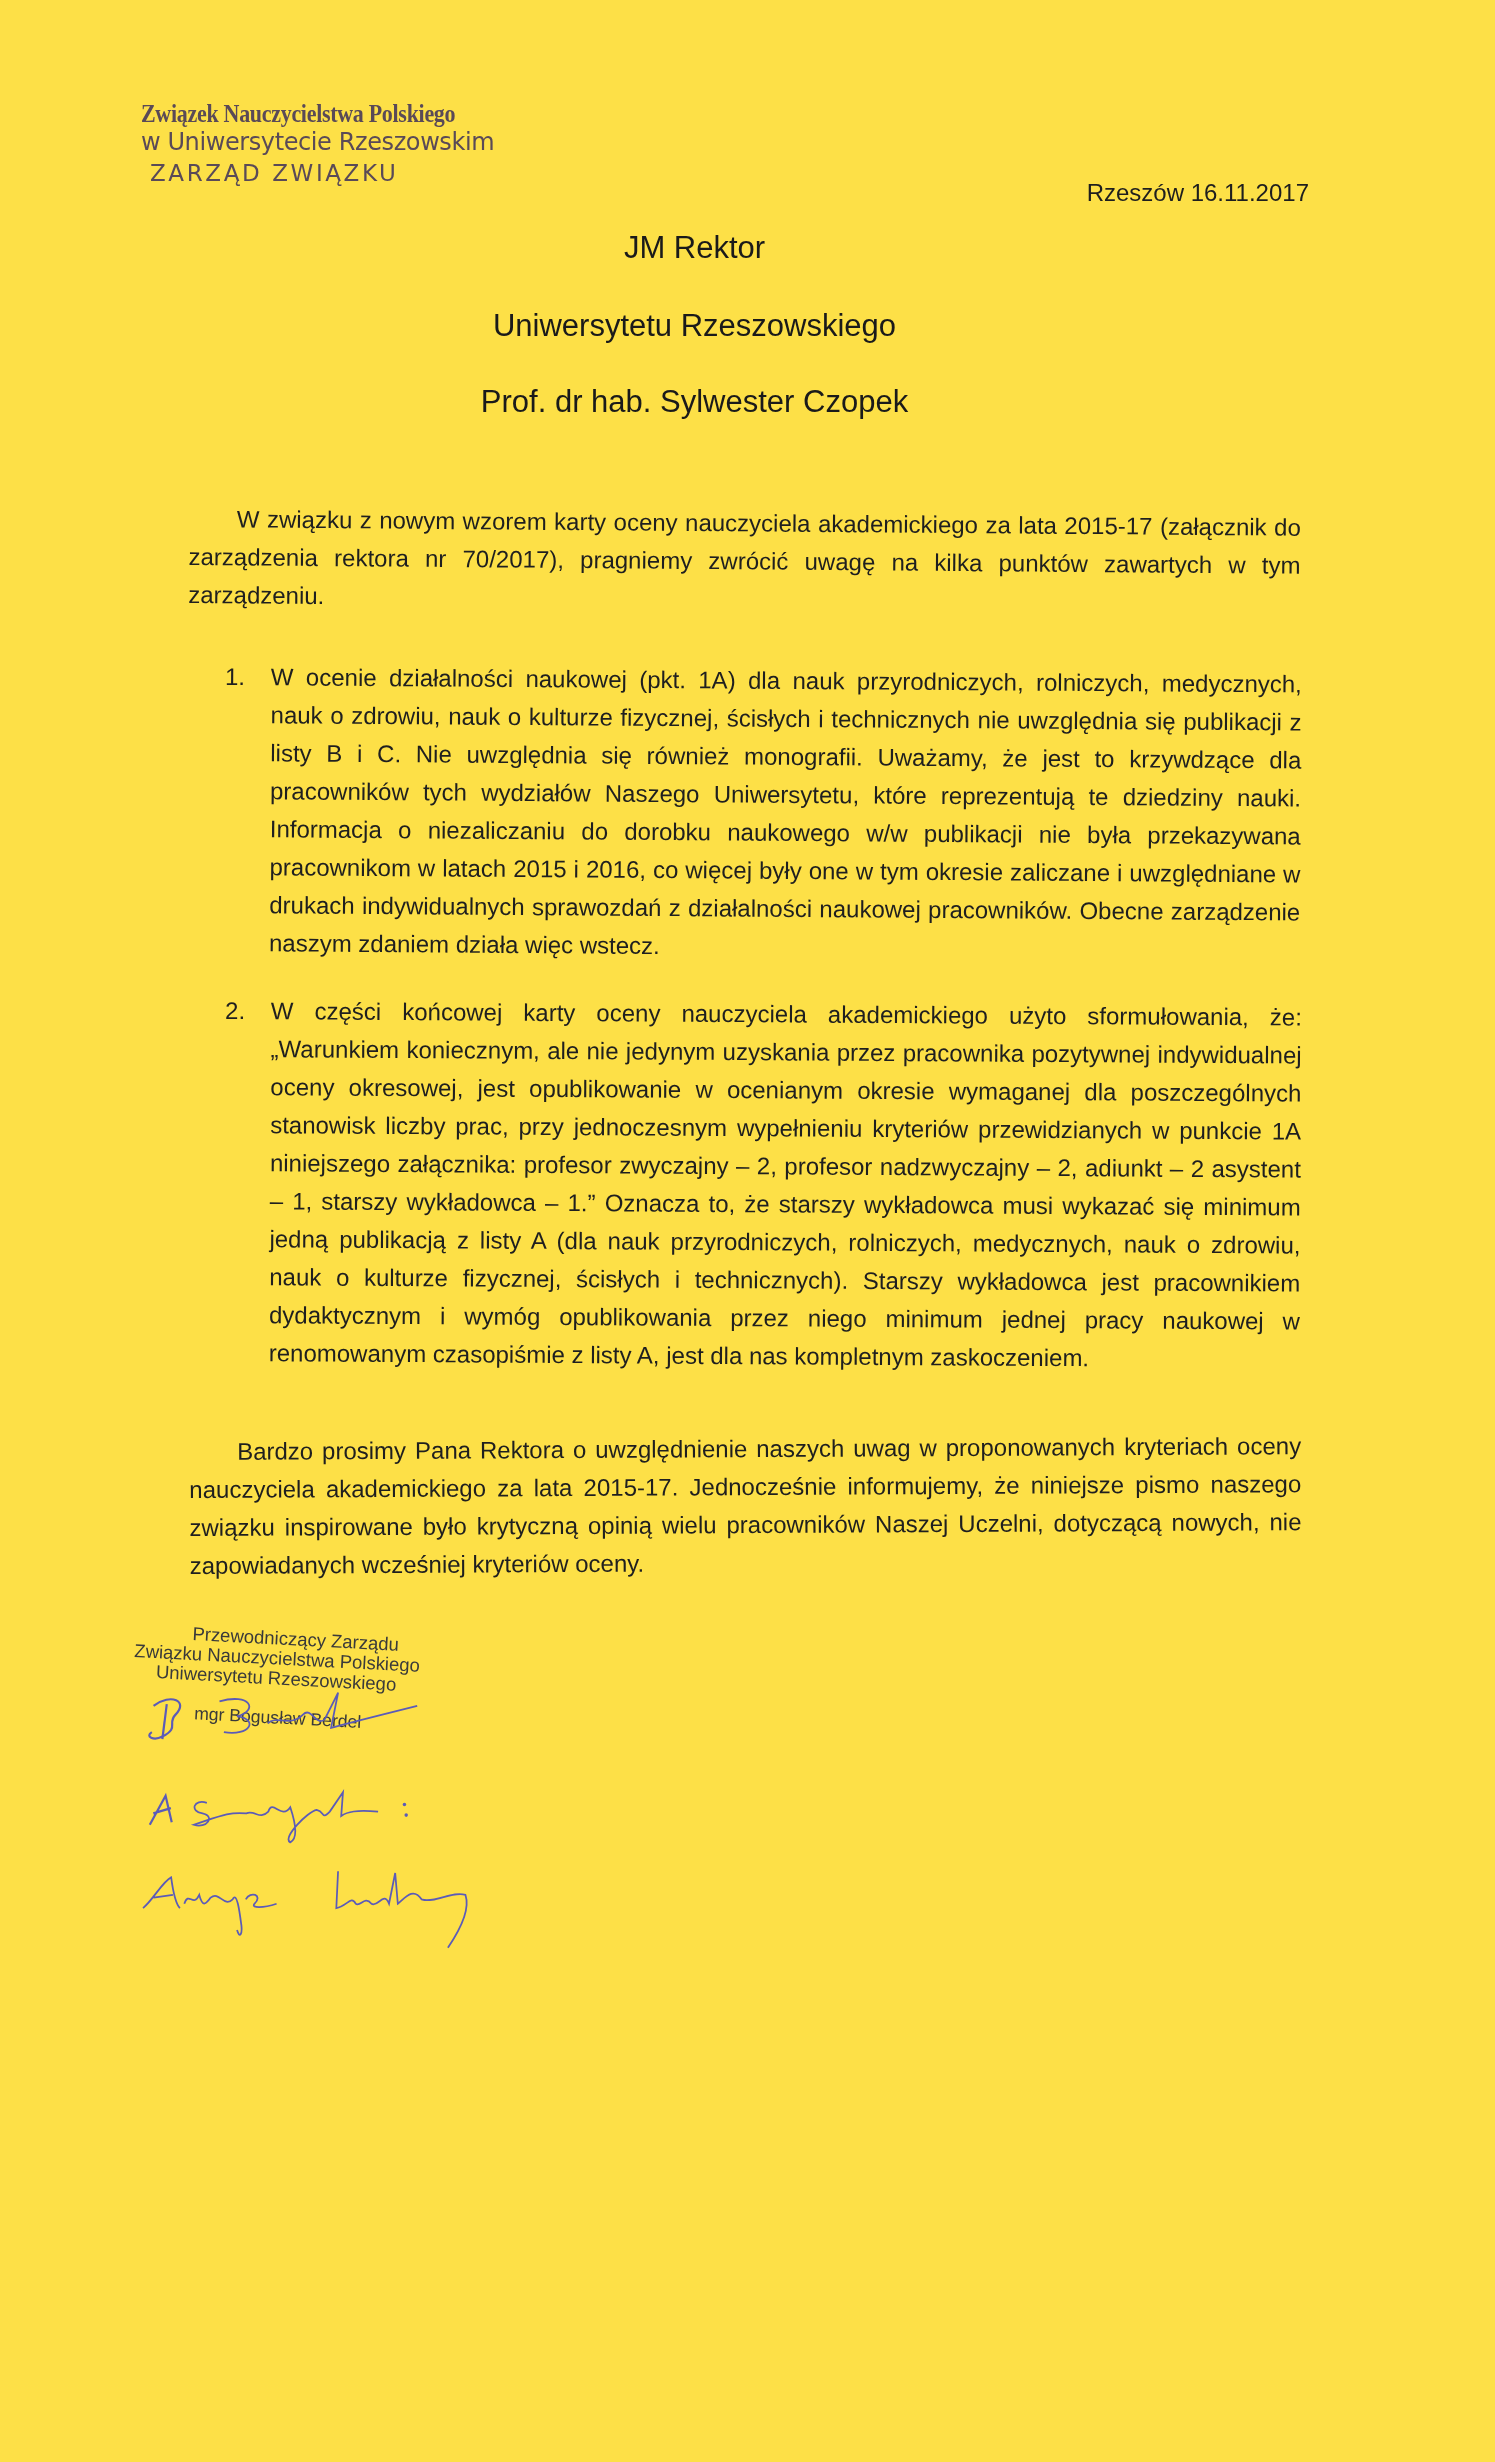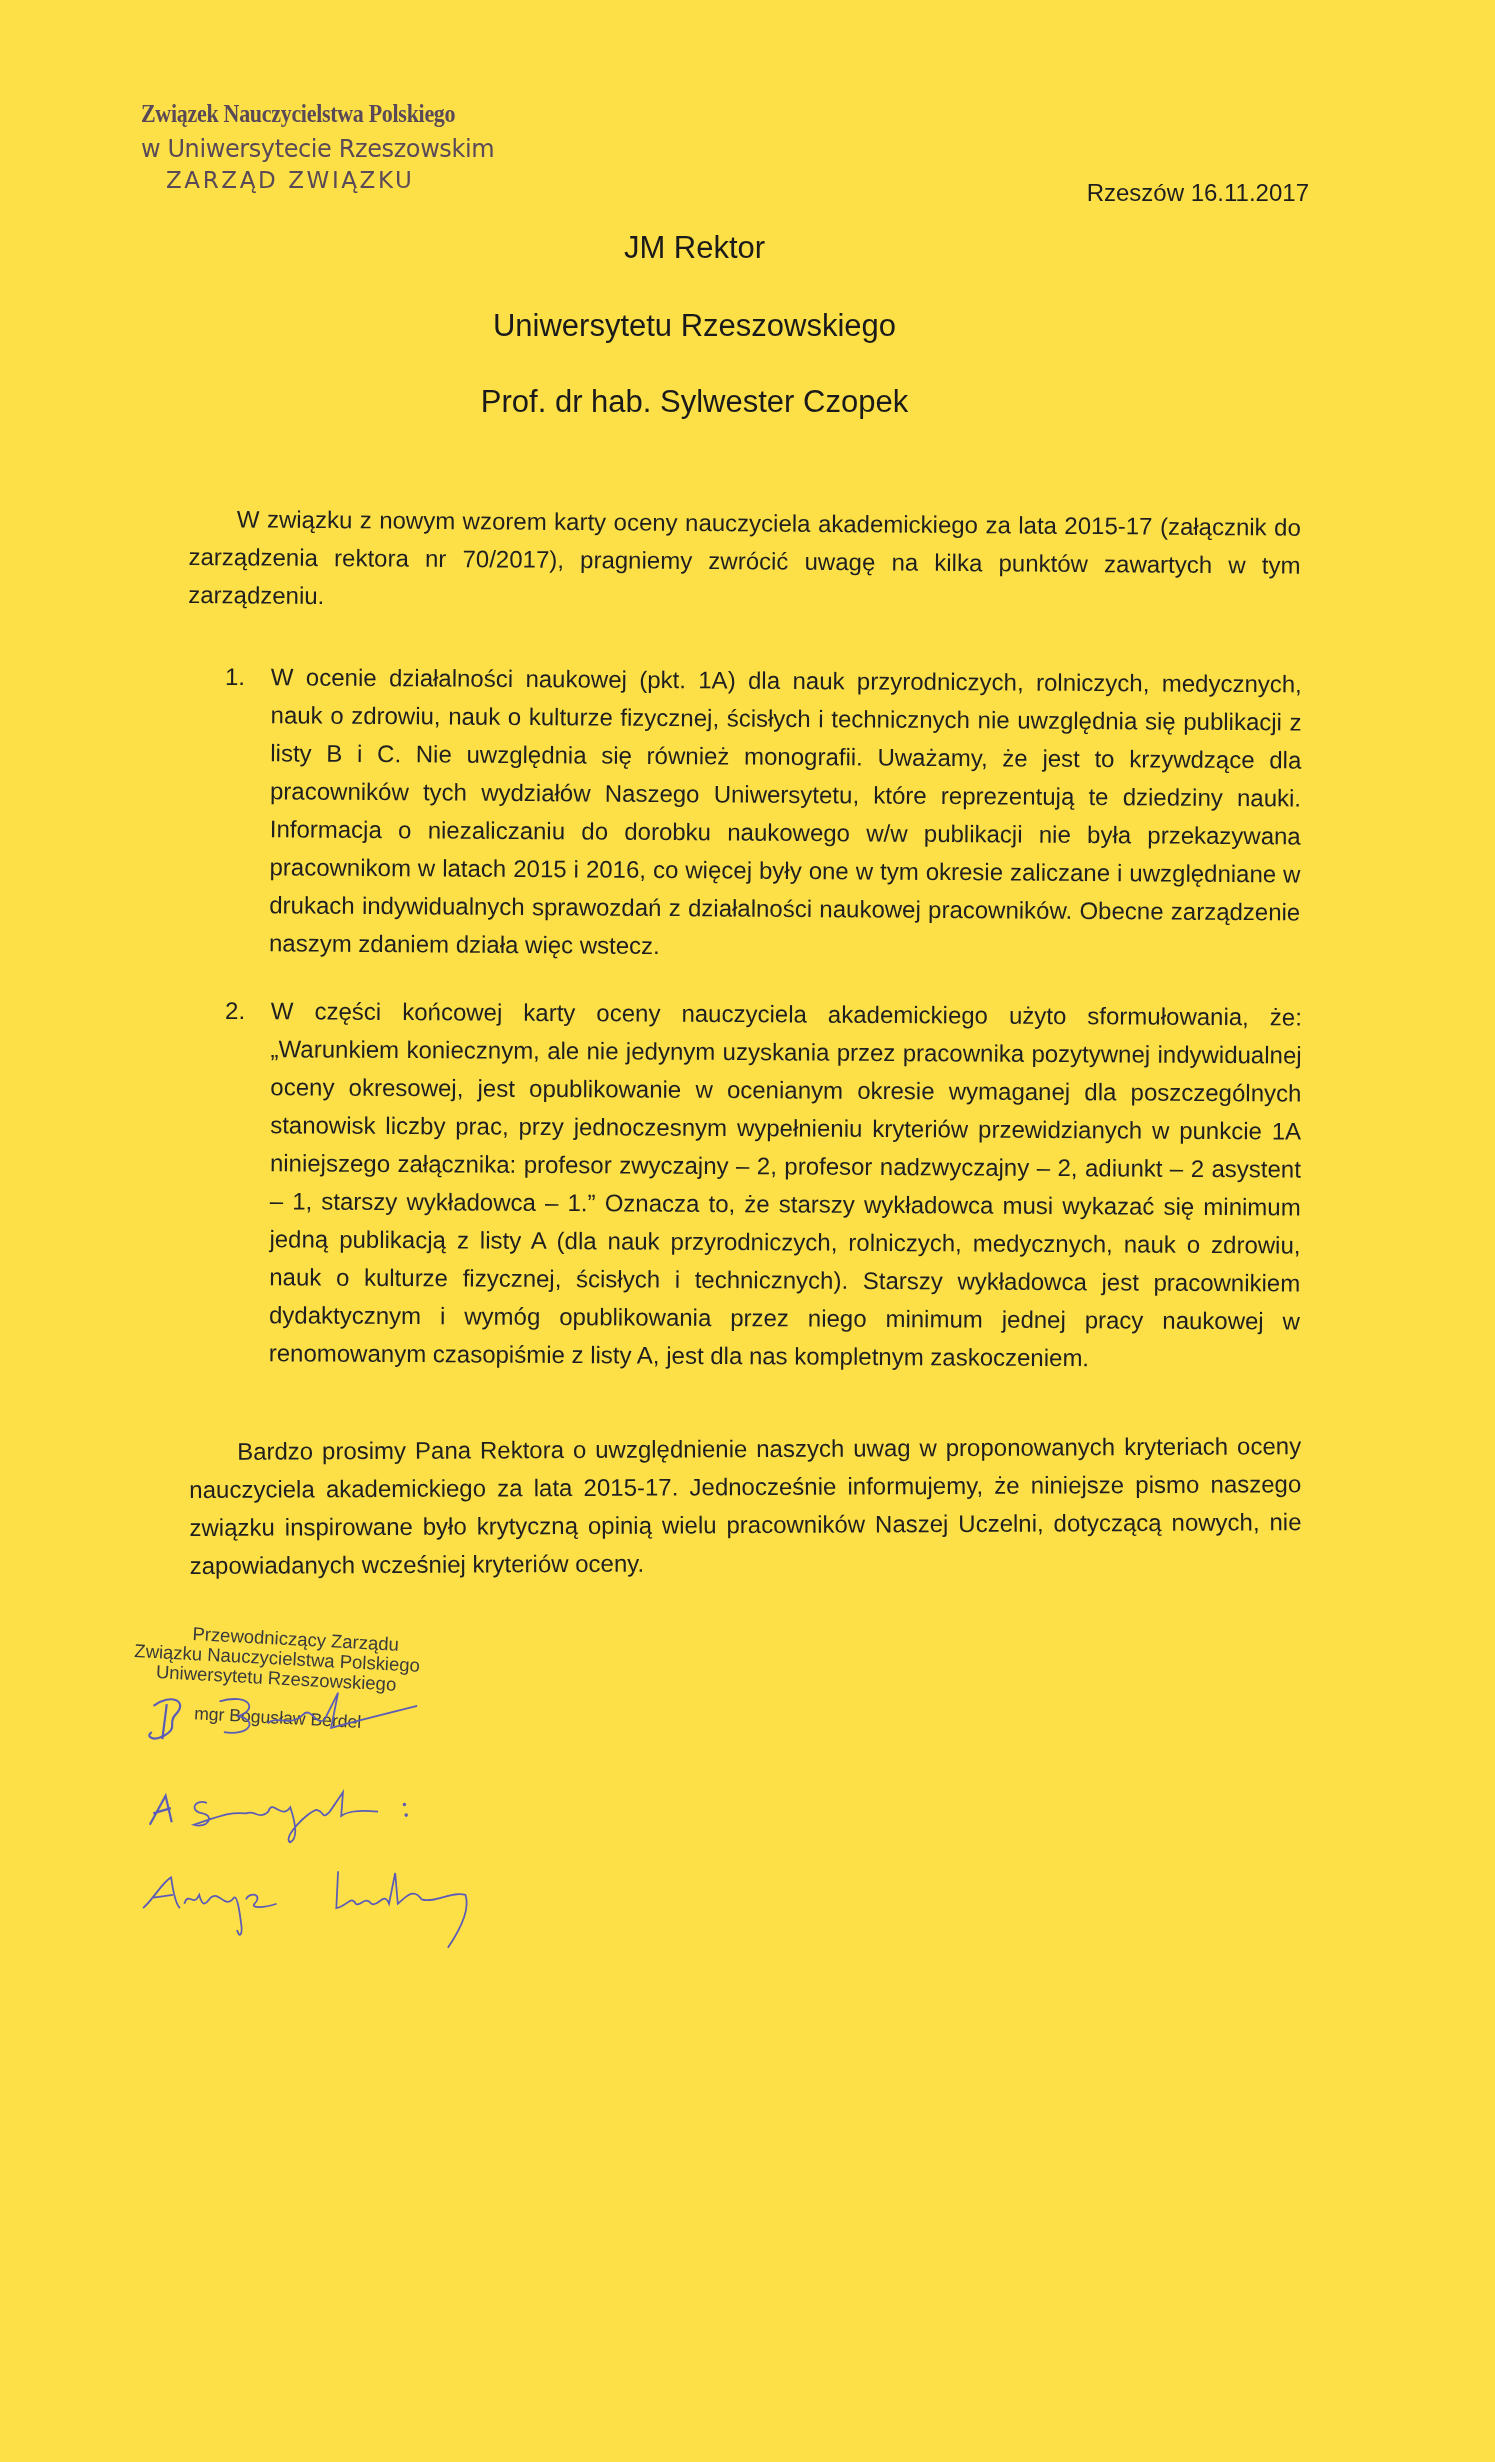--- a/index.html
+++ b/index.html
@@ -3,22 +3,22 @@
 <meta charset="utf-8">
 <style>
   html, body { margin:0; padding:0; background:#fdfcfd; }
   body { width:1495px; height:2462px; position:relative; overflow:hidden;
          font-family:"Liberation Sans", sans-serif; color:#1e1e1e; }
   .page { position:absolute; left:0; top:0; width:1495px; height:2462px; background:#fde047; }
 
   
   .stamp { position:absolute; left:141px; top:101px; color:#5a4a57; }
   .stamp .l1 { font-family:"Liberation Serif", serif; font-weight:bold; font-size:22px; letter-spacing:-0.3px; transform:scaleY(1.15); transform-origin:left; white-space:nowrap; }
-  .stamp .l2 { font-family:"DejaVu Sans", sans-serif; font-size:24px; margin-top:8px; white-space:nowrap; letter-spacing:-0.4px; }
-  .stamp .l3 { font-family:"DejaVu Sans", sans-serif; font-size:23px; letter-spacing:2.6px; margin-left:25px; margin-top:3.5px; white-space:nowrap; }
+  .stamp .l2 { font-family:"DejaVu Sans", sans-serif; font-size:24px; margin-top:1px; white-space:nowrap; letter-spacing:-0.4px; }
+  .stamp .l3 { font-family:"DejaVu Sans", sans-serif; font-size:23px; letter-spacing:2.6px; margin-left:9px; margin-top:3.5px; white-space:nowrap; }
 
   .date { position:absolute; right:186px; top:179px; font-size:24px; }
 
   .addressee { position:absolute; left:0; width:1495px; text-align:center; font-size:31px; color:#1a1a1a; }
   .addr1 { top:230px; left:-53px; }
   .addr2 { top:308px; left:-53px; }
   .addr3 { top:384px; left:-53px; }
 
   .body-text { position:absolute; font-size:24px; line-height:38px; text-align:justify; color:#1f1f1f; }
   .intro { left:189px; width:1112px; top:500px; text-indent:48px; transform:rotate(0.45deg); transform-origin:left top; }

